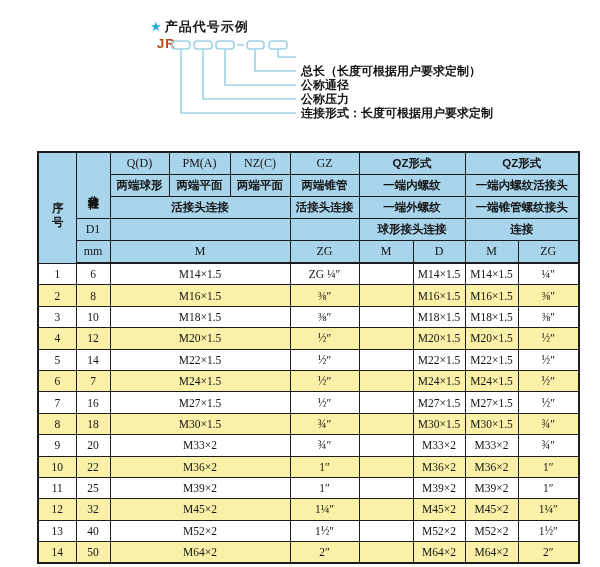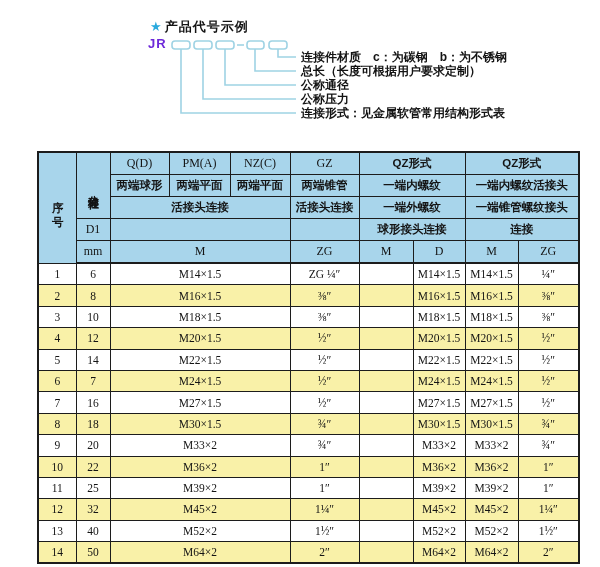--- a/index.html
+++ b/index.html
@@ -12,21 +12,21 @@
     --text:#141414;
   }
   html,body{margin:0;padding:0;background:#fff;}
   body{font-family:"Liberation Sans",sans-serif;color:var(--text);}
   .page{position:relative;width:600px;height:567px;background:#fff;overflow:hidden;}
 
   
   .diagram{position:absolute;left:0;top:0;width:532px;height:150px;margin-left:33px;}
   .diagram-heading{position:absolute;left:117px;top:18px;font-size:13px;font-weight:bold;letter-spacing:1px;}
   .diagram-heading .star{color:var(--accent);font-weight:normal;margin-right:2px;}
-  .code-prefix{position:absolute;left:115px;top:36px;font-size:13px;font-weight:bold;color:#6d28d9;letter-spacing:1px;}
+  .code-prefix{position:absolute;left:124px;top:36px;font-size:13px;font-weight:bold;color:#c2410c;letter-spacing:1px;}
   .diagram svg{position:absolute;left:0;top:0;}
   .diagram-label{position:absolute;left:268px;height:14px;line-height:14px;font-size:12px;font-weight:bold;white-space:nowrap;}
 
   
   .table-title{position:absolute;left:36px;top:126px;font-size:18px;font-weight:bold;font-family:"Liberation Serif",serif;letter-spacing:3px;}
   table.ref{position:absolute;left:37px;top:151px;border-collapse:collapse;table-layout:fixed;width:541px;
     border:2px solid var(--border);}
   table.ref td{border:1px solid var(--border);text-align:center;vertical-align:middle;padding:0;overflow:hidden;
     font-size:11.5px;}
   thead td{background:var(--header-bg);height:21px;font-weight:bold;}
@@ -58,25 +58,24 @@
         <rect x="214" y="41" width="17" height="8" rx="3"></rect>
         <rect x="236" y="41" width="18" height="8" rx="3"></rect>
         <polyline points="245,49 245,57 263,57"></polyline>
         <polyline points="222,49 222,71 263,71"></polyline>
         <polyline points="192,49 192,85 263,85"></polyline>
         <polyline points="170,49 170,99 263,99"></polyline>
         <polyline points="148,49 148,113 263,113"></polyline>
       </g>
     </svg>
 
-    <div class="diagram-label" style="top:50px;">连接件材质　c：为碳钢　b：为不锈钢</div>
     <div class="diagram-label" style="top:64px;">总长（长度可根据用户要求定制）</div>
     <div class="diagram-label" style="top:78px;">公称通径</div>
     <div class="diagram-label" style="top:92px;">公称压力</div>
-    <div class="diagram-label" style="top:106px;">连接形式：见金属软管常用结构形式表</div>
+    <div class="diagram-label" style="top:106px;">连接形式：长度可根据用户要求定制</div>
   </div>
 
 
   <table class="ref">
     <colgroup>
       <col style="width:38px">
         <col style="width:34px">
       <col style="width:59px">
         <col style="width:61px">
         <col style="width:60px">

